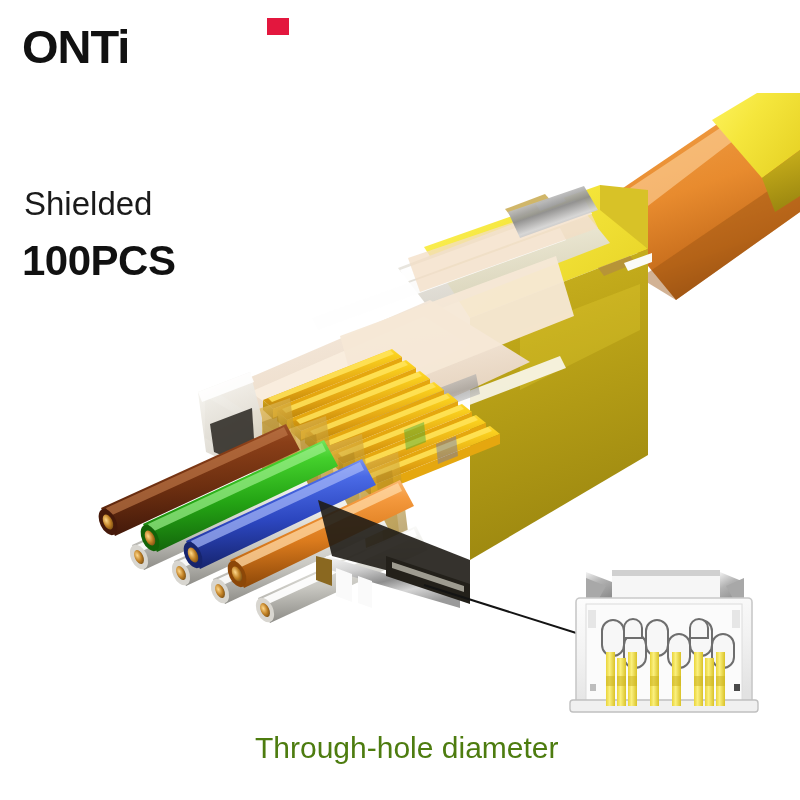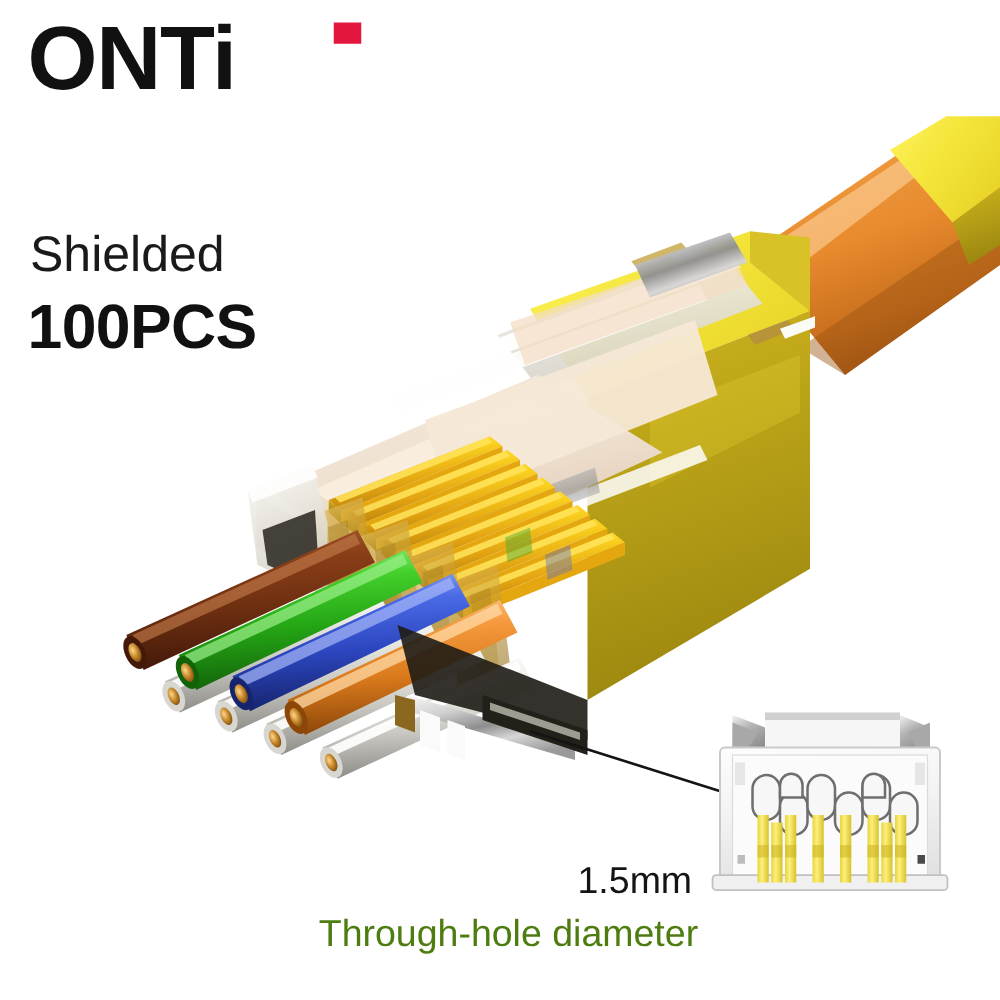--- a/index.html
+++ b/index.html
@@ -24,21 +24,21 @@
   .brand {
     position: absolute;
     left: 22px;
     top: 8px;
     width: 300px;
   }
   .logo-row {
     position: relative;
     display: block;
     font-weight: 700;
-    font-size: 72px;
+    font-size: 47px;
     line-height: 78px;
     letter-spacing: -1px;
     color: #111111;
     font-family: "Liberation Sans", sans-serif;
     white-space: nowrap;
   }
   .logo-row .logo-onti {
     display: inline-block;
   }
   .logo-dot {
@@ -57,31 +57,31 @@
     font-weight: 700;
     line-height: 58px;
     letter-spacing: 0px;
     color: #111111;
     white-space: nowrap;
   }
   .line-shielded {
     position: absolute;
     left: 24px;
     top: 187px;
-    font-size: 40px;
+    font-size: 33px;
     font-weight: 400;
     line-height: 34px;
     color: #1a1a1a;
     white-space: nowrap;
   }
   .line-pcs {
     position: absolute;
     left: 22px;
     top: 238px;
-    font-size: 50px;
+    font-size: 42px;
     font-weight: 700;
     line-height: 46px;
     letter-spacing: -0.5px;
     color: #111111;
     white-space: nowrap;
   }
 
   
   #product {
     position: absolute;
@@ -483,16 +483,15 @@
         <rect x="705" y="676" width="9" height="10" fill="#cdb41f"></rect>
       </g>
 
       <rect x="590" y="684" width="6" height="7" fill="#bdbdbd"></rect>
       <rect x="734" y="684" width="6" height="7" fill="#4a4a4a"></rect>
       <rect x="588" y="610" width="8" height="18" fill="#e6e6e6"></rect>
       <rect x="732" y="610" width="8" height="18" fill="#e6e6e6"></rect>
     </g>
   </svg>
 
-  <div class="callout-label">1.5mm</div>
   <div class="caption">Through-hole diameter</div>
 
 </div>
 
 </body></html>

